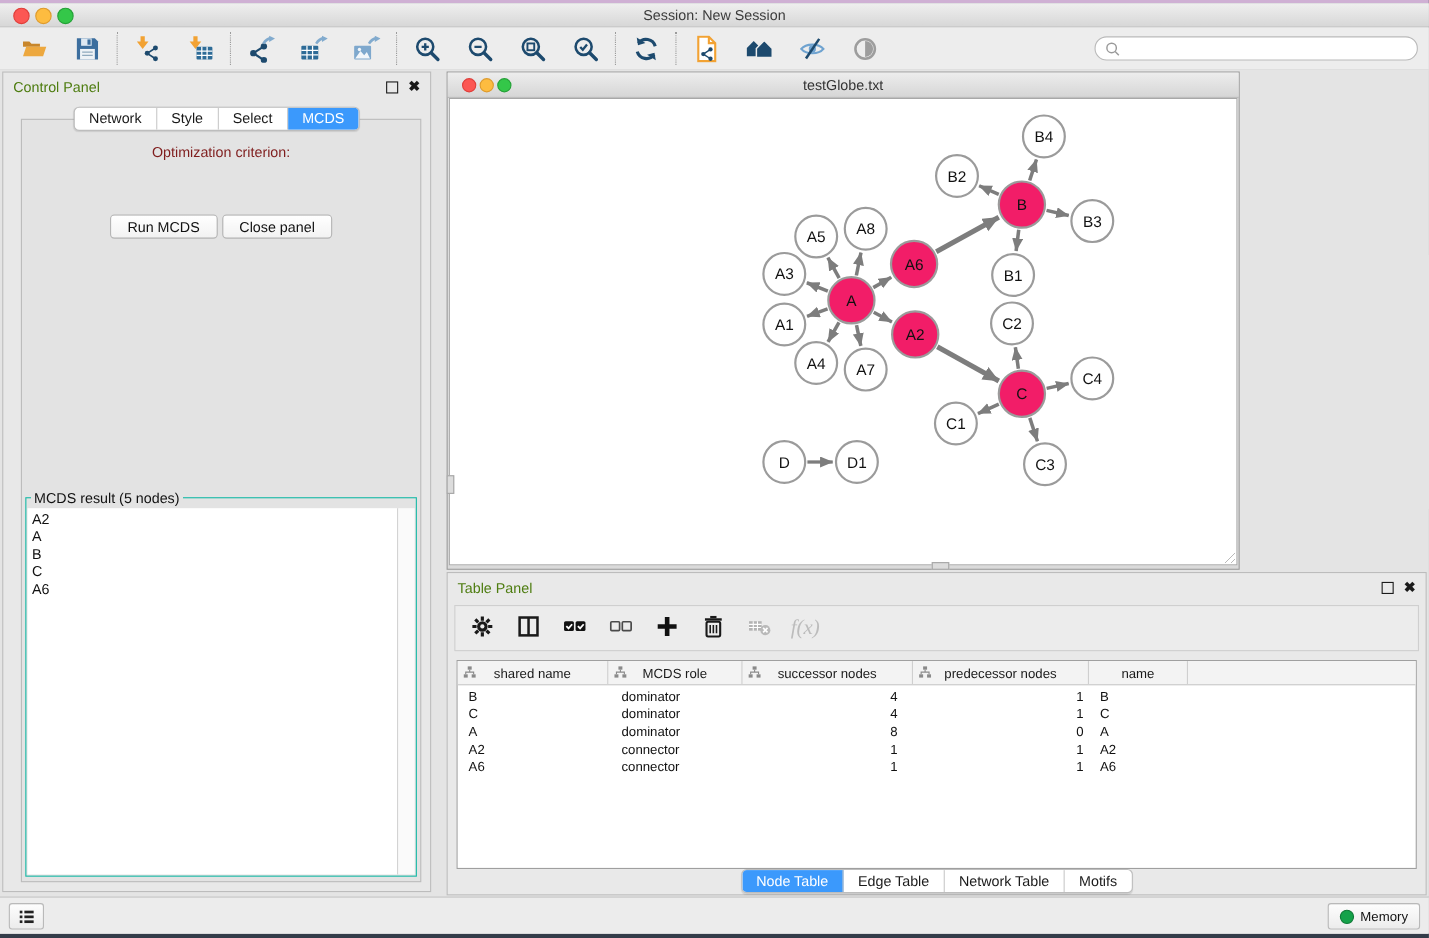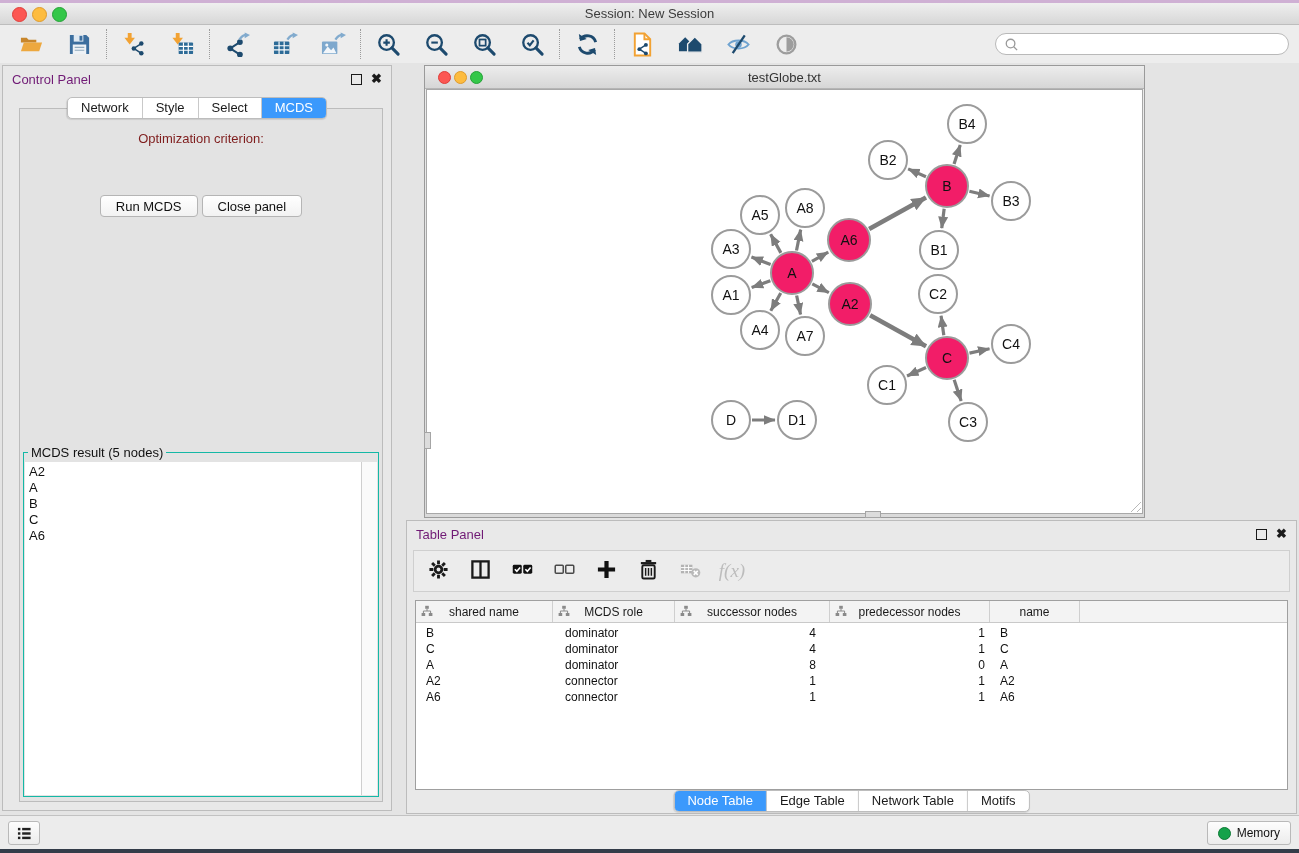--- a/index.html
+++ b/index.html
@@ -31,21 +31,21 @@
     border:1px solid #b9b9b9;border-radius:12px;display:flex;align-items:center;padding-left:8px;box-sizing:border-box}
   .search-box svg{width:15px;height:15px}
   .search-input{border:none;outline:none;background:none;flex:1;font-size:12px;height:18px;
     font-family:"Liberation Sans",sans-serif}
 
   
   .workspace{position:absolute;top:60px;left:0;right:0;height:752px;background:#e4e4e4}
 
   
   .panel-header{height:26px;display:flex;align-items:center;padding:0 9px}
-  .panel-title{font-size:13px;color:#701a75;flex:1}
+  .panel-title{font-size:13px;color:#4d7c0f;flex:1}
   .win-btns{display:flex;align-items:center;gap:9px}
   .float-btn{width:9px;height:9px;border:1.5px solid #1a1a1a;display:inline-block}
   .close-btn{font-size:13px;font-weight:bold;color:#1a1a1a;line-height:10px}
 
   
   .segmented{display:inline-flex;background:#fff;border:1px solid #bdbdbd;border-radius:5px;
     overflow:hidden;height:20px;box-shadow:0 1px 1px rgba(0,0,0,.1)}
   .seg{padding:1px 13px;font-size:13px;line-height:18px;color:#1a1a1a;border-right:1px solid #c9c9c9;white-space:nowrap}
   .seg:last-child{border-right:none}
   .seg.active{background:#3b99fc;color:#fff}
@@ -69,21 +69,21 @@
     padding:2px 15px;height:22px}
   .result-box{position:absolute;left:3px;right:3px;top:336px;bottom:4px;margin:0;padding:0;
     border:1px solid #14b8a6}
   .result-box legend{font-size:13px;color:#111;margin-left:4px;padding:0 3px}
   .result-list{position:absolute;left:1px;right:16px;top:2px;bottom:1px;background:#fff;
     border-right:1px solid #cfcfcf;padding:2px 0 0 4px;overflow:hidden}
   .result-item{font-size:13px;line-height:16px;color:#111}
   .result-scrollbar{position:absolute;top:2px;bottom:1px;right:1px;width:15px;background:#fafafa}
 
   
-  .net-window{position:absolute;left:424px;top:2px;width:721px;height:453px;
+  .net-window{position:absolute;left:406px;top:2px;width:721px;height:453px;
     background:linear-gradient(#ececec,#dadada);border:1px solid #9a9a9a;box-sizing:border-box}
   .net-titlebar{position:absolute;top:0;left:0;right:0;height:22px;
     background:linear-gradient(#ededed,#d6d6d6);border-bottom:1px solid #b5b5b5}
   .net-titlebar .tl{width:11px;height:11px;top:5px}
   .net-title{position:absolute;left:0;right:0;top:4px;text-align:center;font-size:13px;color:#333}
   .net-canvas{position:absolute;left:1px;right:1px;top:23px;bottom:3px;background:#fff;
     border:1px solid #a8a8a8;box-sizing:border-box}
   .resize-grip{position:absolute;right:1px;bottom:1px;width:13px;height:13px;
     background:repeating-linear-gradient(135deg,transparent 0 3px,#b9b9b9 3px 4px);
     clip-path:polygon(100% 0,100% 100%,0 100%)}

